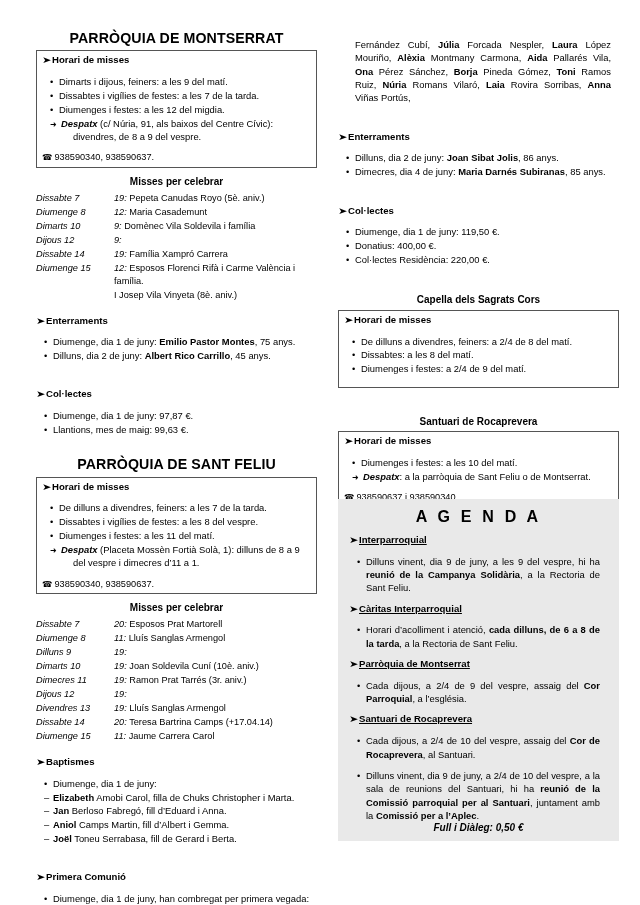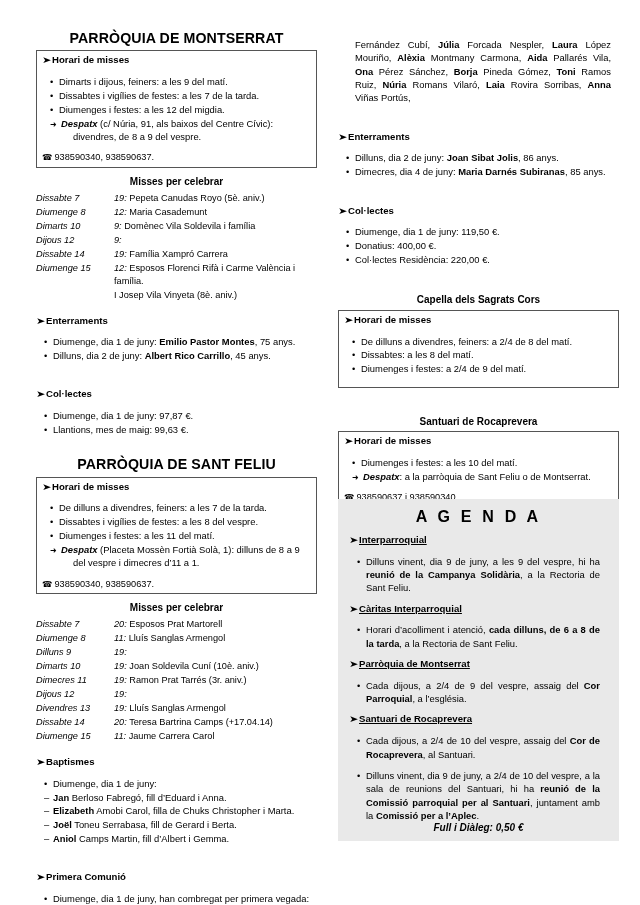--- a/index.html
+++ b/index.html
@@ -328,24 +328,24 @@
     </tbody>
       </table>
 
     <div class="spacer-md"></div>
 
     <div class="section-head">
       <span class="arrow">➤</span><span>Baptismes</span>
     </div>
     <ul class="bl">
       <li>Diumenge, dia 1 de juny:</li>
+      <li class="dash"><b>Elizabeth</b><span> Amobi Carol, filla de Chuks Christopher i Marta.</span></li>
       <li class="dash"><b>Jan</b><span> Berloso Fabregó, fill d’Eduard i Anna.</span></li>
-      <li class="dash"><b>Elizabeth</b><span> Amobi Carol, filla de Chuks Christopher i Marta.</span></li>
+      <li class="dash"><b>Aniol</b><span> Camps Martin, fill d’Albert i Gemma.</span></li>
       <li class="dash"><b>Joël</b><span> Toneu Serrabasa, fill de Gerard i Berta.</span></li>
-      <li class="dash"><b>Aniol</b><span> Camps Martin, fill d’Albert i Gemma.</span></li>
     </ul>
 
     <div class="spacer-lg"></div>
 
     <div class="section-head">
       <span class="arrow">➤</span><span>Primera Comunió</span>
     </div>
     <ul class="bl">
       <li><span>Diumenge, dia 1 de juny, han combregat per primera vegada: </span><b>Jana</b><span> Bardolet Fernández, </span><b>Andreu</b></li>
     </ul>

